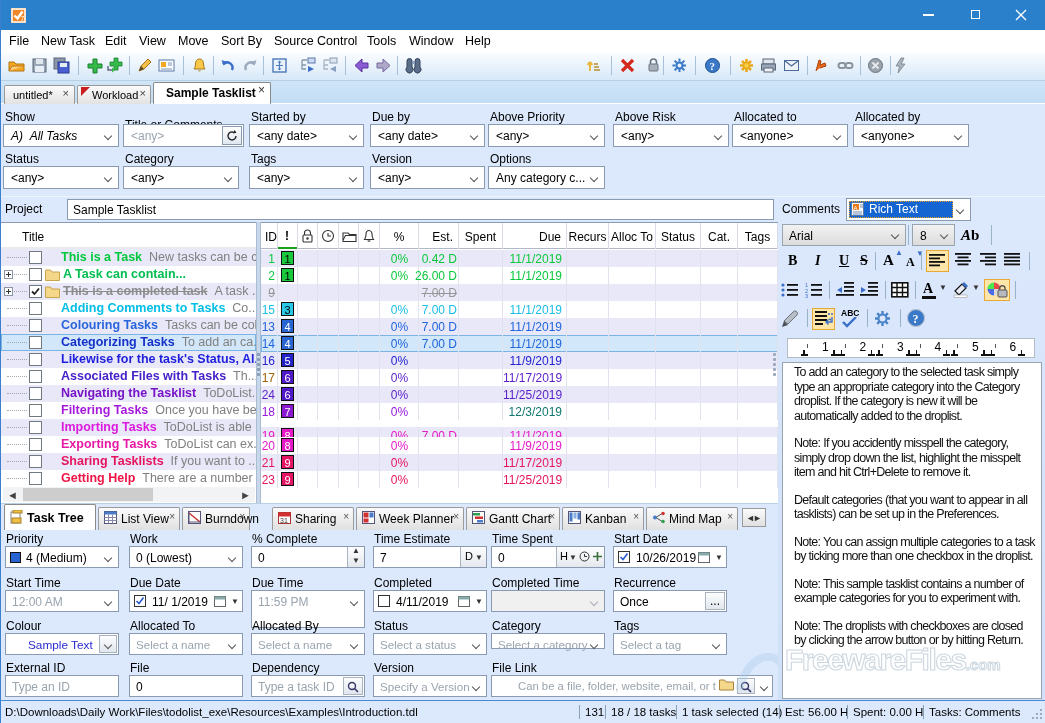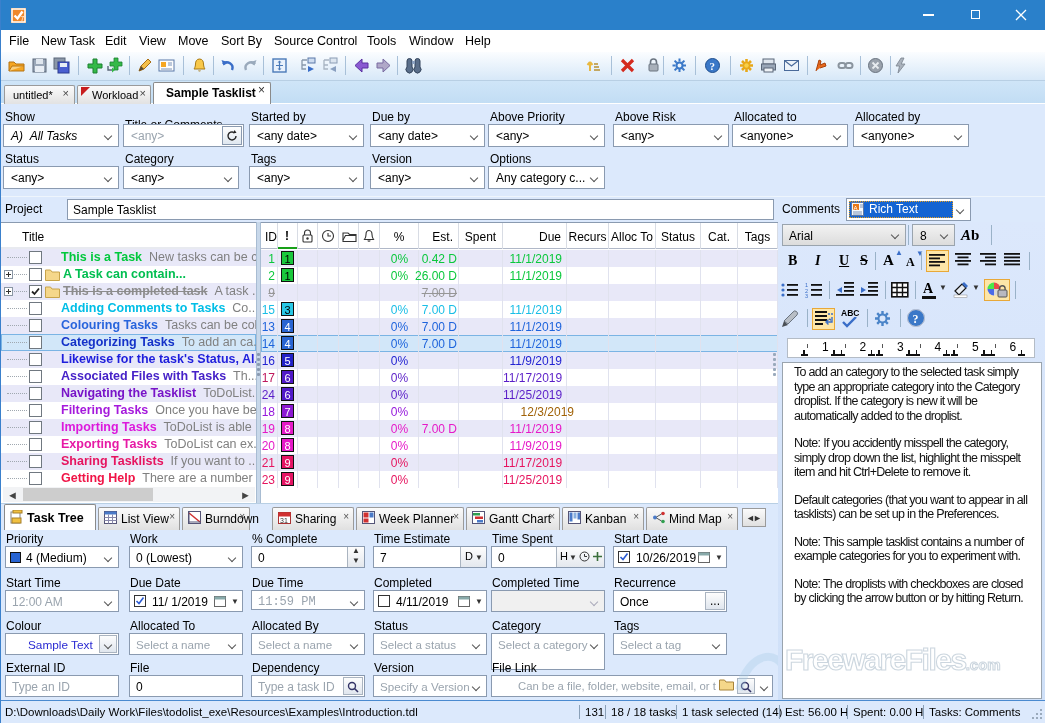--- a/index.html
+++ b/index.html
@@ -612,21 +612,21 @@
 <div class="abs" style="left:98px;top:0;width:21px;height:17px;border-right:1px solid #e0e2ee;"></div>
 <div class="abs" style="left:119px;top:0;width:39px;height:17px;border-right:1px solid #e0e2ee;"></div>
 <div class="abs" style="left:158px;top:0;width:40px;height:17px;border-right:1px solid #e0e2ee;"></div>
 <div class="abs" style="left:198px;top:0;width:44px;height:17px;border-right:1px solid #e0e2ee;"></div>
 <div class="abs" style="left:242px;top:0;width:64px;height:17px;border-right:1px solid #e0e2ee;"></div>
 <div class="abs" style="left:306px;top:0;width:42px;height:17px;border-right:1px solid #e0e2ee;"></div>
 <div class="abs" style="left:348px;top:0;width:47px;height:17px;border-right:1px solid #e0e2ee;"></div>
 <div class="abs" style="left:395px;top:0;width:45px;height:17px;border-right:1px solid #e0e2ee;"></div>
 <div class="abs" style="left:440px;top:0;width:37px;height:17px;border-right:1px solid #e0e2ee;"></div>
 <div class="abs" style="left:477px;top:0;width:40px;height:17px;border-right:1px solid #e0e2ee;"></div>
-<div class="abs" style="left:0;top:2px;width:14px;text-align:right;color:#be185d;">17</div>
+<div class="abs" style="left:0;top:2px;width:14px;text-align:right;color:#a16207;">17</div>
 <div class="abs" style="left:20px;top:1px;width:13px;height:14px;background:#5019c8;border:1px solid #111;color:#fff;font-size:11px;text-align:center;line-height:14px;">6</div>
 <div class="abs" style="left:119px;top:2px;width:39px;text-align:center;color:#5a1ec8;">0%</div>
 <div class="abs" style="left:242px;top:2px;width:59px;text-align:right;white-space:nowrap;color:#5a1ec8;">11/17/2019</div>
 </div>
 <div class="abs" style="left:0;top:163px;width:517px;height:17px;background:#e8e8f8;">
 <div class="abs" style="left:0px;top:0;width:17px;height:17px;border-right:1px solid #e0e2ee;"></div>
 <div class="abs" style="left:17px;top:0;width:20px;height:17px;border-right:1px solid #e0e2ee;"></div>
 <div class="abs" style="left:37px;top:0;width:20px;height:17px;border-right:1px solid #e0e2ee;"></div>
 <div class="abs" style="left:57px;top:0;width:21px;height:17px;border-right:1px solid #e0e2ee;"></div>
 <div class="abs" style="left:78px;top:0;width:20px;height:17px;border-right:1px solid #e0e2ee;"></div>
@@ -657,23 +657,23 @@
 <div class="abs" style="left:198px;top:0;width:44px;height:17px;border-right:1px solid #e0e2ee;"></div>
 <div class="abs" style="left:242px;top:0;width:64px;height:17px;border-right:1px solid #e0e2ee;"></div>
 <div class="abs" style="left:306px;top:0;width:42px;height:17px;border-right:1px solid #e0e2ee;"></div>
 <div class="abs" style="left:348px;top:0;width:47px;height:17px;border-right:1px solid #e0e2ee;"></div>
 <div class="abs" style="left:395px;top:0;width:45px;height:17px;border-right:1px solid #e0e2ee;"></div>
 <div class="abs" style="left:440px;top:0;width:37px;height:17px;border-right:1px solid #e0e2ee;"></div>
 <div class="abs" style="left:477px;top:0;width:40px;height:17px;border-right:1px solid #e0e2ee;"></div>
 <div class="abs" style="left:0;top:2px;width:14px;text-align:right;color:#9619dc;">18</div>
 <div class="abs" style="left:20px;top:1px;width:13px;height:14px;background:#8c19d2;border:1px solid #111;color:#fff;font-size:11px;text-align:center;line-height:14px;">7</div>
 <div class="abs" style="left:119px;top:2px;width:39px;text-align:center;color:#9619dc;">0%</div>
-<div class="abs" style="left:254px;top:2px;width:59px;text-align:right;white-space:nowrap;color:#a16207;">12/3/2019</div>
-</div>
-<div class="abs" style="left:0;top:197px;width:517px;height:17px;background:#e8e8f8;">
+<div class="abs" style="left:242px;top:2px;width:59px;text-align:right;white-space:nowrap;color:#0f766e;">12/3/2019</div>
+</div>
+<div class="abs" style="left:0;top:204px;width:517px;height:17px;background:#e8e8f8;">
 <div class="abs" style="left:0px;top:0;width:17px;height:17px;border-right:1px solid #e0e2ee;"></div>
 <div class="abs" style="left:17px;top:0;width:20px;height:17px;border-right:1px solid #e0e2ee;"></div>
 <div class="abs" style="left:37px;top:0;width:20px;height:17px;border-right:1px solid #e0e2ee;"></div>
 <div class="abs" style="left:57px;top:0;width:21px;height:17px;border-right:1px solid #e0e2ee;"></div>
 <div class="abs" style="left:78px;top:0;width:20px;height:17px;border-right:1px solid #e0e2ee;"></div>
 <div class="abs" style="left:98px;top:0;width:21px;height:17px;border-right:1px solid #e0e2ee;"></div>
 <div class="abs" style="left:119px;top:0;width:39px;height:17px;border-right:1px solid #e0e2ee;"></div>
 <div class="abs" style="left:158px;top:0;width:40px;height:17px;border-right:1px solid #e0e2ee;"></div>
 <div class="abs" style="left:198px;top:0;width:44px;height:17px;border-right:1px solid #e0e2ee;"></div>
 <div class="abs" style="left:242px;top:0;width:64px;height:17px;border-right:1px solid #e0e2ee;"></div>
@@ -968,20 +968,21 @@
       <div class="abs" style="left:230.0px;top:15px;width:7px;height:2px;background:#111;"></div>
 <div class="abs" style="left:206.5px;top:5px;width:1px;height:4px;background:#555;"></div>
 <div class="abs" style="left:202.5px;top:11px;width:1.5px;height:5px;background:#111;"></div>
       <div class="abs" style="left:200.0px;top:15px;width:7px;height:2px;background:#111;"></div>
 </div>
 <div class="abs" style="left:781px;top:362px;width:260px;height:337px;background:#fff;border:1px solid #9aa4ae;overflow:hidden;">
 <div class="abs" style="left:11px;top:2px;width:242px;font-size:12.5px;line-height:14.5px;color:#111;white-space:nowrap;letter-spacing:-0.7px;">
 <div style="margin-bottom:13px;">To add an category to the selected task simply<br>type an appropriate category into the Category<br>droplist. If the category is new it will be<br>automatically added to the droplist.</div>
 <div style="margin-bottom:13px;">Note: If you accidently misspell the category,<br>simply drop down the list, highlight the misspelt<br>item and hit Ctrl+Delete to remove it.</div>
 <div style="margin-bottom:13px;">Default categories (that you want to appear in all<br>tasklists) can be set up in the Preferences.</div>
+<div style="margin-bottom:13px;">Note: You can assign multiple categories to a task<br>by ticking more than one checkbox in the droplist.</div>
 <div style="margin-bottom:13px;">Note: This sample tasklist contains a number of<br>example categories for you to experiment with.</div>
 <div style="margin-bottom:13px;">Note: The droplists with checkboxes are closed<br>by clicking the arrow button or by hitting Return.</div>
 </div>
 <div class="abs" style="left:2px;top:280px;font-size:30px;font-weight:bold;white-space:nowrap;color:#fff;-webkit-text-stroke:1.1px #c4d0da;opacity:0.85;letter-spacing:-1.5px;">FreewareFiles<span style="font-size:15px;letter-spacing:0;">.com</span></div>
 </div>
 <div class="abs" style="left:0;top:503px;width:777px;height:27px;background:#dce9fc;border-top:1px solid #b8cfe4;"></div>
 <div class="abs" style="left:3px;top:504px;width:92px;height:26px;background:#fff;border:1px solid #8a8a8a;border-bottom:none;border-radius:2px 2px 0 0;">
       <div style="position:absolute;left:5px;top:5px;"><svg width="13" height="14">
           <rect x="1" y="2" width="9" height="11" fill="#fff" stroke="#888"></rect>
           <rect x="3" y="0" width="9" height="3" fill="#f0c040" stroke="#a8802a"></rect>
@@ -1130,21 +1131,21 @@
         </svg>
       </div>
       <span style="position:absolute;left:22px;top:4px;">11/ 1/2019</span>
       <svg width="12" height="12" style="position:absolute;right:16px;top:4px;">
         <rect x="0.5" y="1.5" width="11" height="10" fill="#fff" stroke="#666"></rect>
         <rect x="0.5" y="1.5" width="11" height="3" fill="#8aa"></rect>
       </svg>
       <span style="position:absolute;right:3px;top:6px;font-size:8px;color:#333;">▼</span>
     </div>
 <div class="lbl" style="left:251px;top:576px;">Due Time</div>
-<div class="abs" style="left:250px;top:590px;width:114px;height:20px;background:#fff;border:1px solid #8a9ab0;font-family:Liberation Mono, monospace;">
+<div class="abs" style="left:250px;top:590px;width:114px;height:38px;background:#fff;border:1px solid #8a9ab0;">
       <span style="position:absolute;left:6px;top:4px;color:#9aa4ae;">11:59 PM</span>
       <div class="chev" style="top:8px;"></div>
     </div>
 <div class="lbl" style="left:373px;top:576px;">Completed</div>
 <div class="abs" style="left:372px;top:590px;width:114px;height:22px;background:#fff;border:1px solid #8a9ab0;">
       <div class="abs" style="left:4px;top:4px;width:12px;height:12px;border:1px solid #333;background:#fff;"></div>
       <span style="position:absolute;left:22px;top:4px;">4/11/2019</span>
       <svg width="12" height="12" style="position:absolute;right:16px;top:4px;">
         <rect x="0.5" y="1.5" width="11" height="10" fill="#fff" stroke="#666"></rect>
         <rect x="0.5" y="1.5" width="11" height="3" fill="#8aa"></rect>
@@ -1178,21 +1179,21 @@
 <div class="abs" style="left:250px;top:633px;width:114px;height:22px;background:#fff;border:1px solid #8a9ab0;">
       <span style="position:absolute;left:6px;top:4px;color:#9aa4ae;font-size:11.6px;">Select a name</span>
       <div class="chev" style="top:8px;"></div>
     </div>
 <div class="lbl" style="left:373px;top:619px;">Status</div>
 <div class="abs" style="left:372px;top:633px;width:114px;height:22px;background:#fff;border:1px solid #8a9ab0;">
       <span style="position:absolute;left:6px;top:4px;color:#9aa4ae;font-size:11.6px;">Select a status</span>
       <div class="chev" style="top:8px;"></div>
     </div>
 <div class="lbl" style="left:491px;top:619px;">Category</div>
-<div class="abs" style="left:490px;top:633px;width:114px;height:37px;background:#fff;border:1px solid #8a9ab0;">
+<div class="abs" style="left:490px;top:633px;width:114px;height:16px;background:#fff;border:1px solid #8a9ab0;">
       <span style="position:absolute;left:6px;top:4px;color:#9aa4ae;font-size:11.6px;">Select a category</span>
       <div class="chev" style="top:8px;"></div>
     </div>
 <div class="lbl" style="left:613px;top:619px;">Tags</div>
 <div class="abs" style="left:612px;top:633px;width:114px;height:22px;background:#fff;border:1px solid #8a9ab0;">
       <span style="position:absolute;left:6px;top:4px;color:#9aa4ae;font-size:11.6px;">Select a tag</span>
       <div class="chev" style="top:8px;"></div>
     </div>
 <div class="lbl" style="left:5px;top:661px;">External ID</div>
 <div class="abs" style="left:4px;top:675px;width:114px;height:22px;background:#fff;border:1px solid #8a9ab0;">

